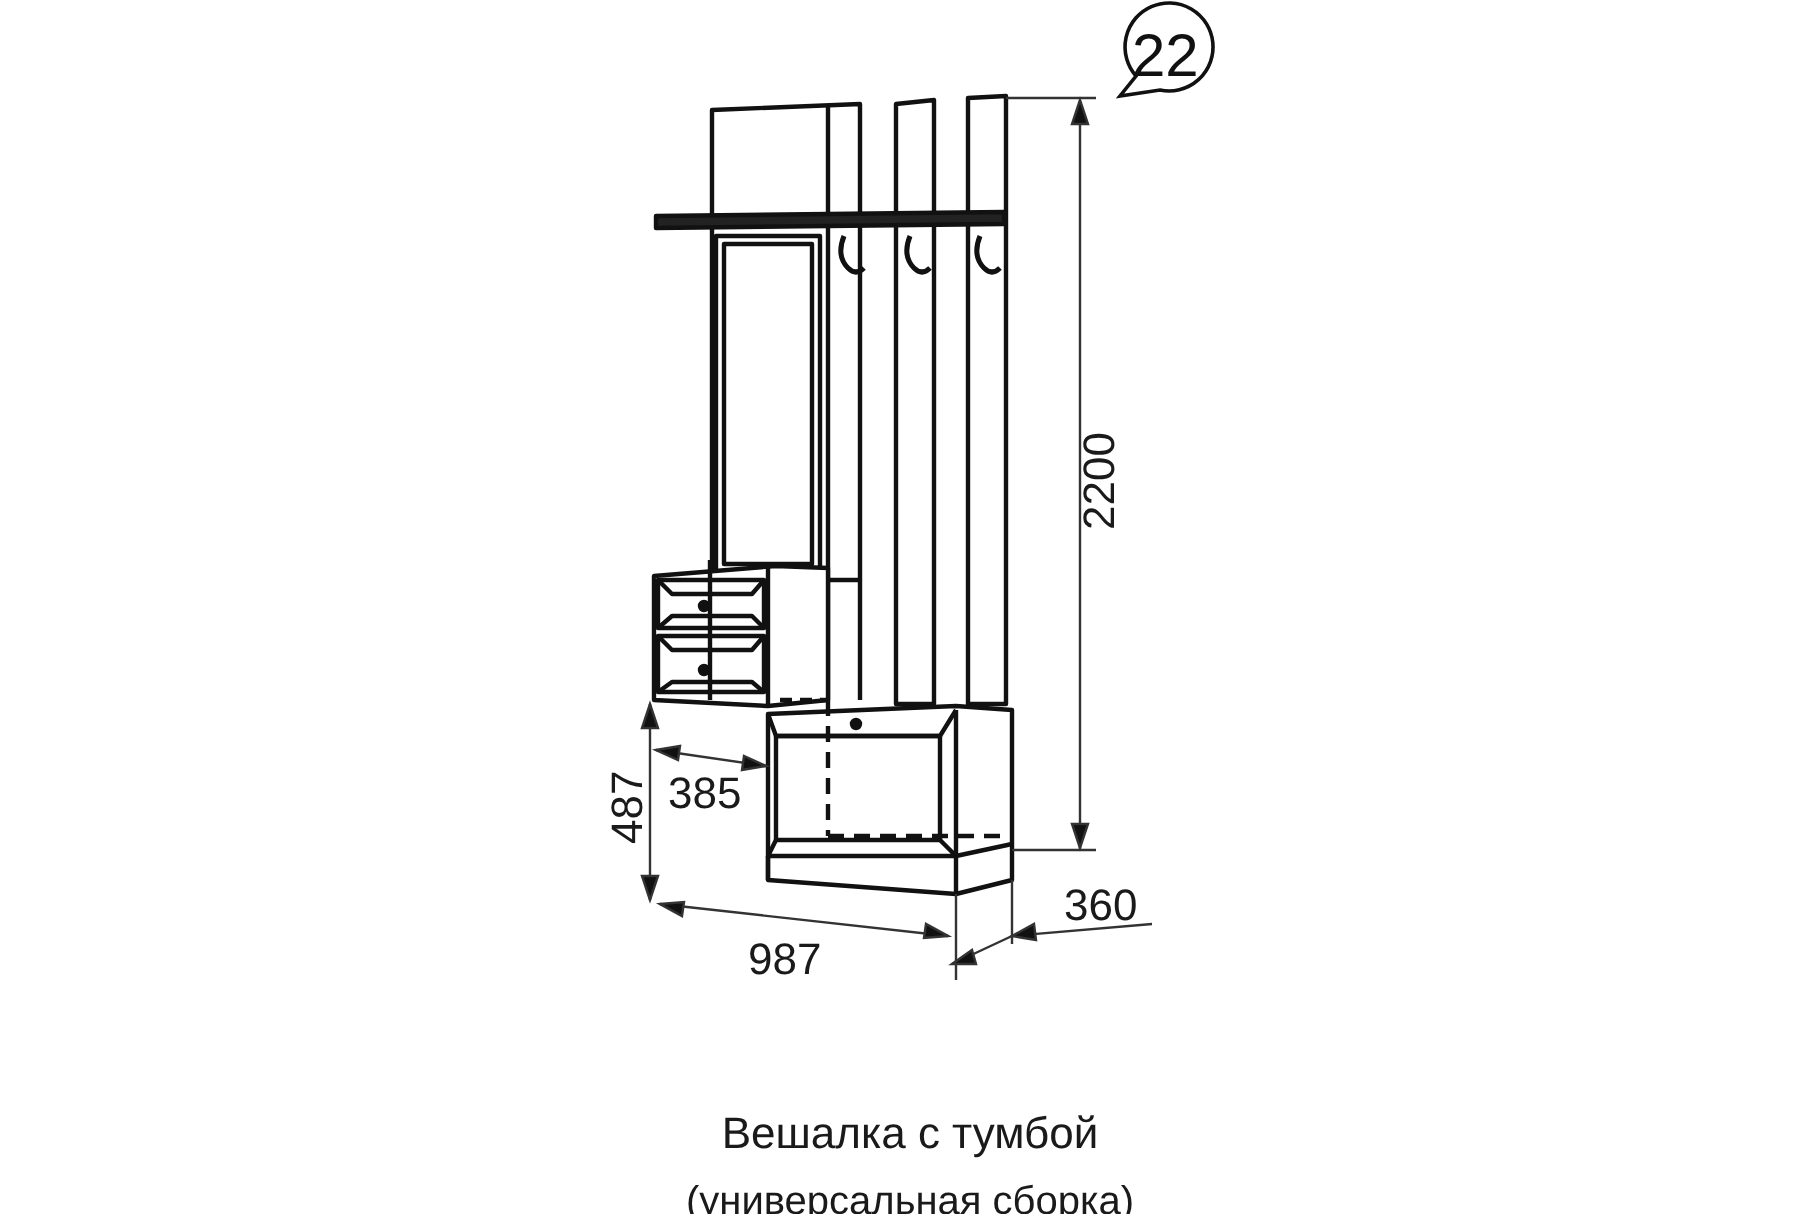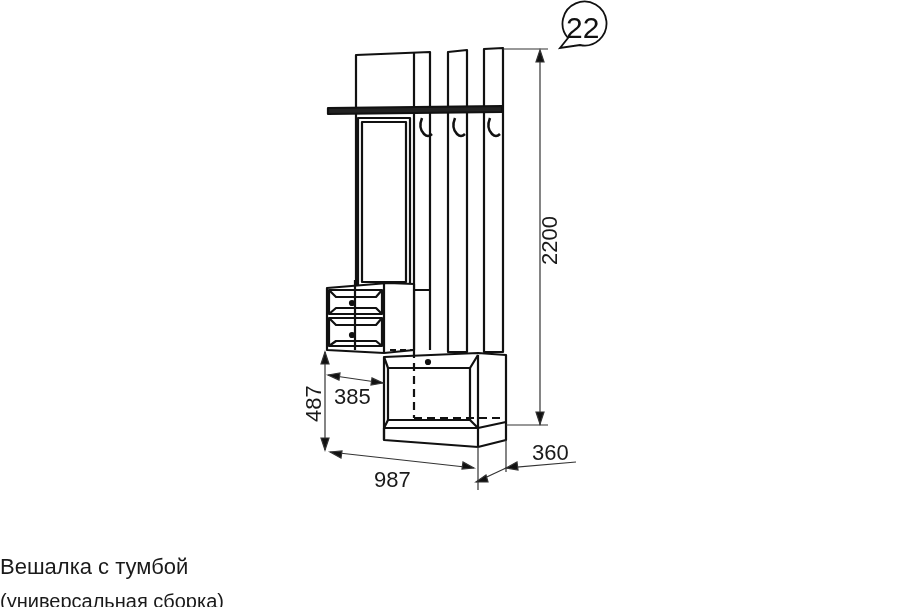--- a/index.html
+++ b/index.html
@@ -1,20 +1,20 @@
 <!DOCTYPE html>
 <html><head>
 <meta charset="utf-8">
 <style>
   html, body { margin: 0; padding: 0; background: #ffffff; }
   body { width: 910px; height: 607px; position: relative; overflow: hidden; font-family: "Liberation Sans", sans-serif; }
   svg.drawing { position: absolute; left: 0; top: 0; }
   .dim { font-family: "Liberation Sans", sans-serif; font-size: 22px; fill: #1a1a1a; }
   .badge-text { font-family: "Liberation Sans", sans-serif; font-size: 30px; fill: #111; }
-  .caption { position: absolute; left: 0; width: 910px; text-align: left; color: #1a1a1a; }
+  .caption { position: absolute; left: 0; width: 910px; text-align: center; color: #1a1a1a; }
   .caption.title { top: 554px; font-size: 22px; }
   .caption.sub { top: 590px; font-size: 20px; }
 </style>
 </head>
 <body>
 
 <svg class="drawing" width="910" height="607" viewBox="0 0 910 607">
   <g fill="none" stroke="#111" stroke-width="2.2" stroke-linejoin="round">
 
     <g>

